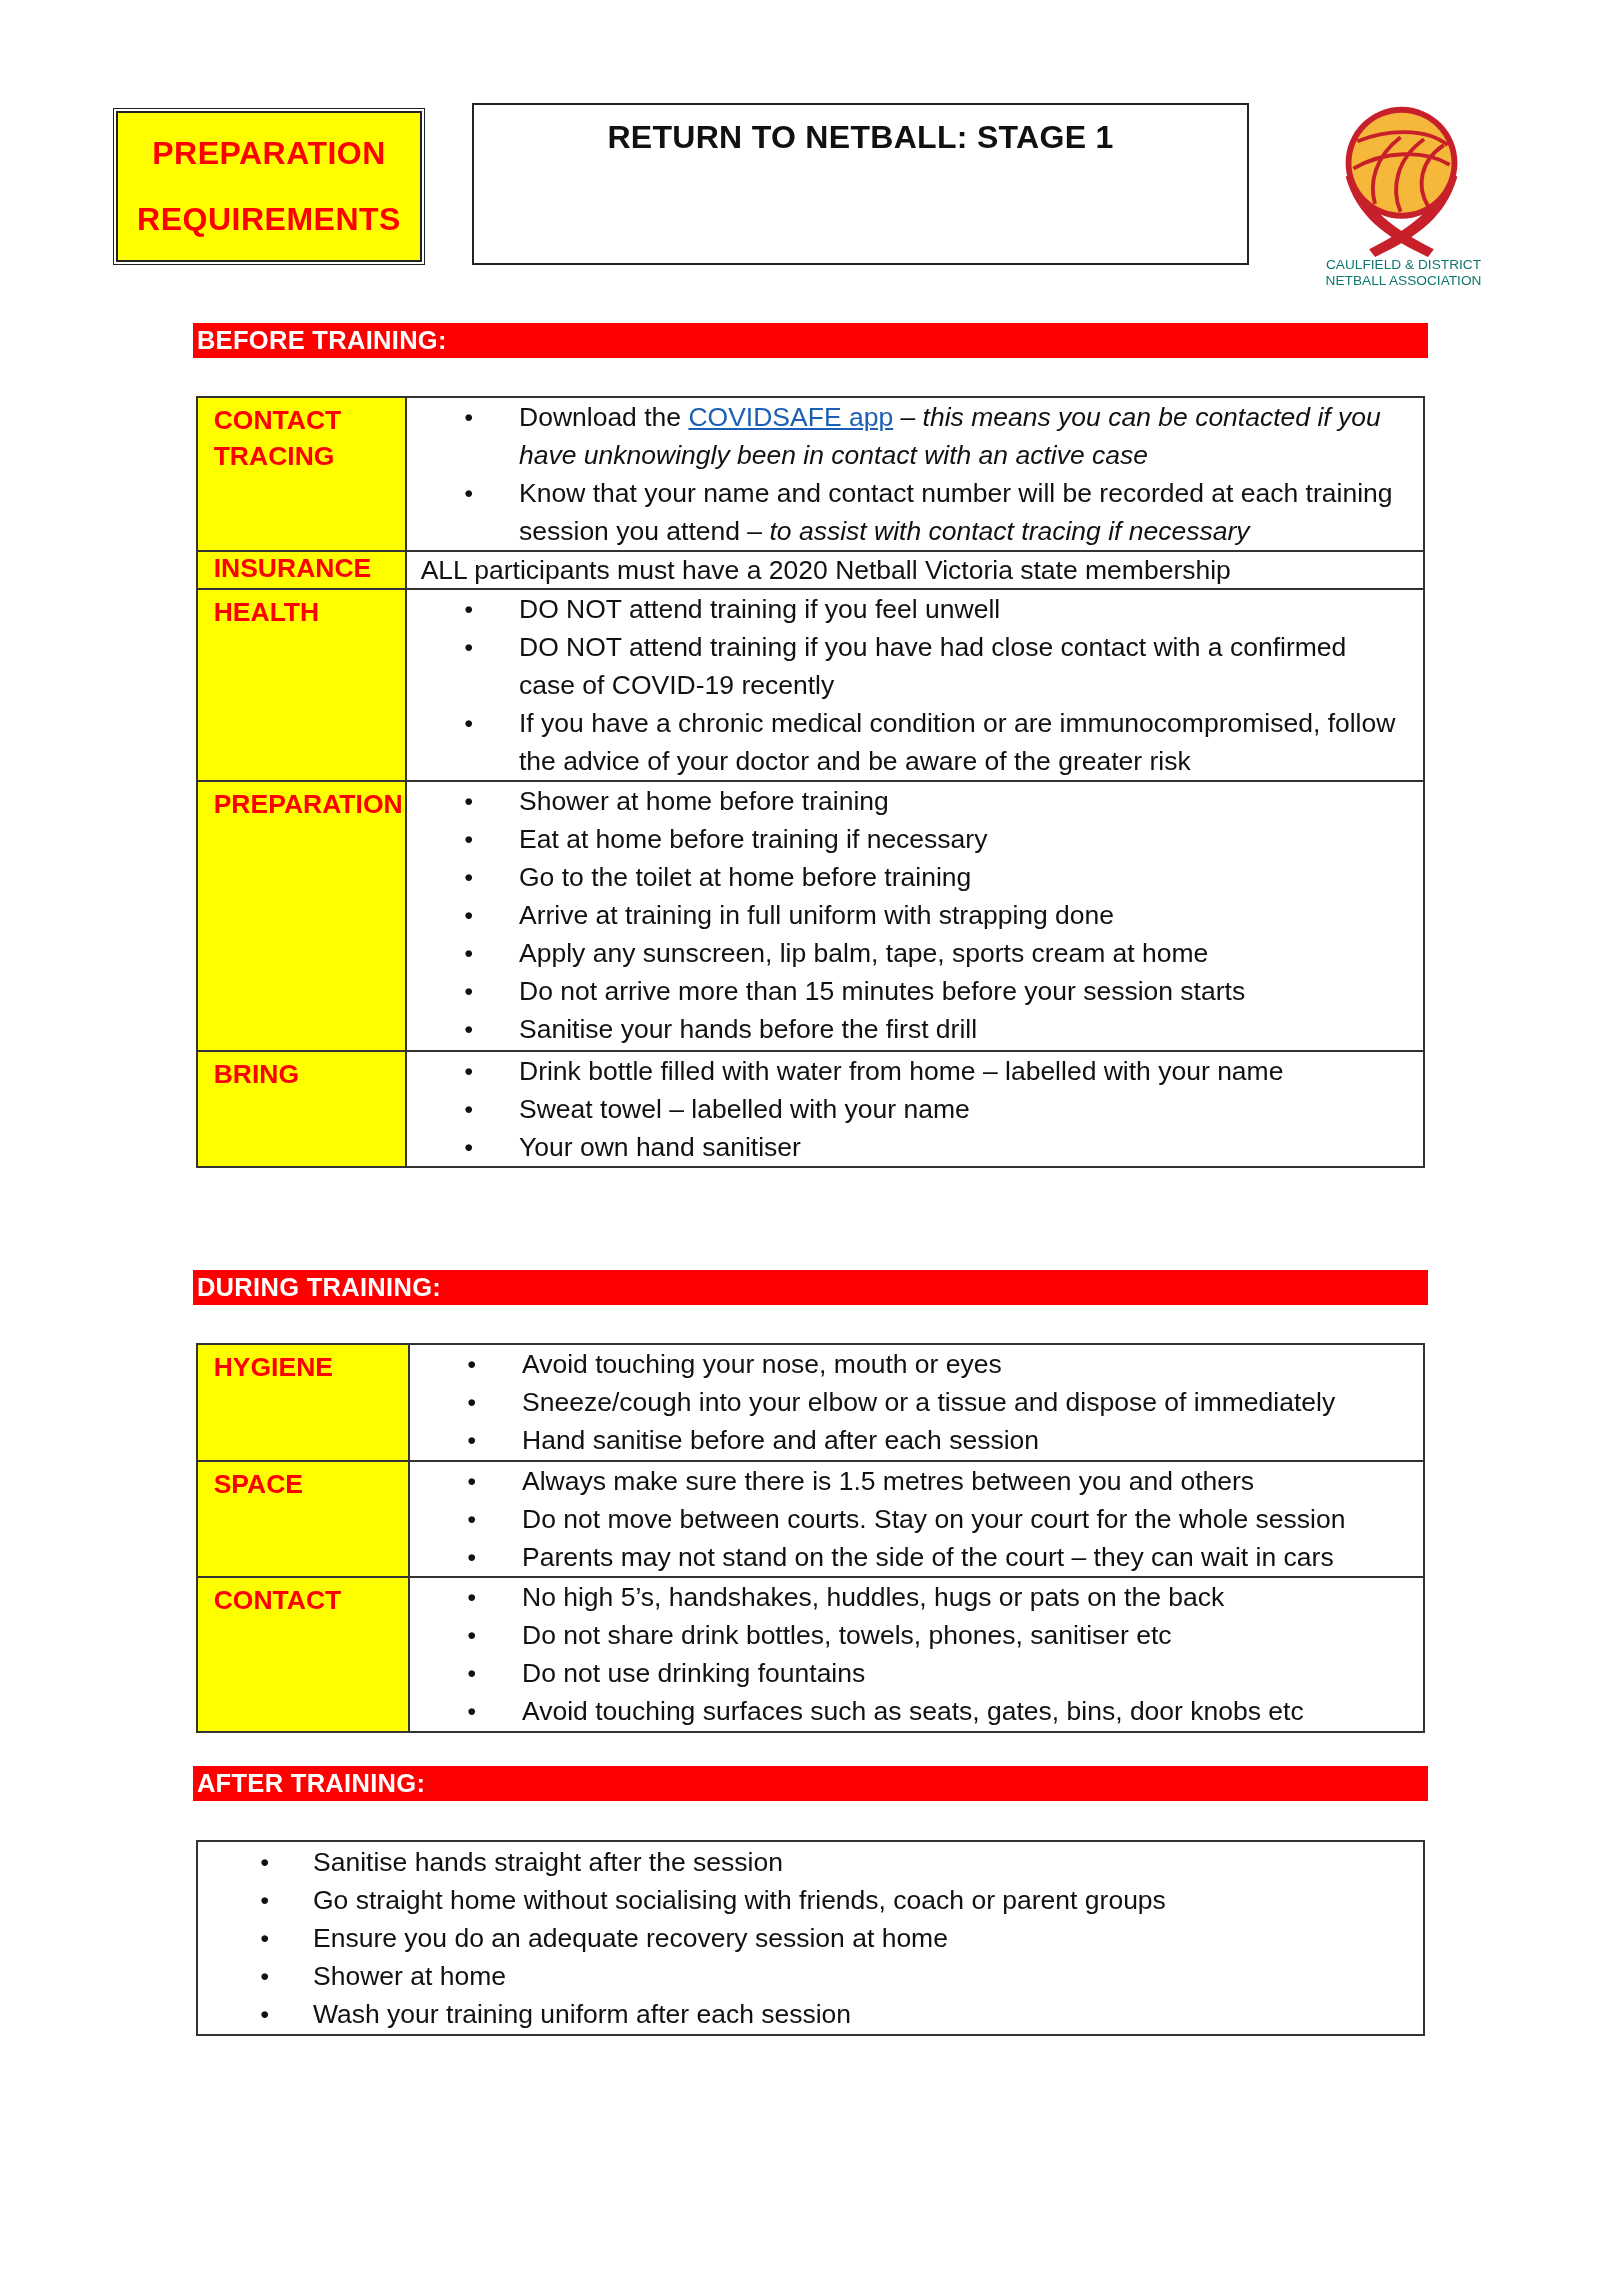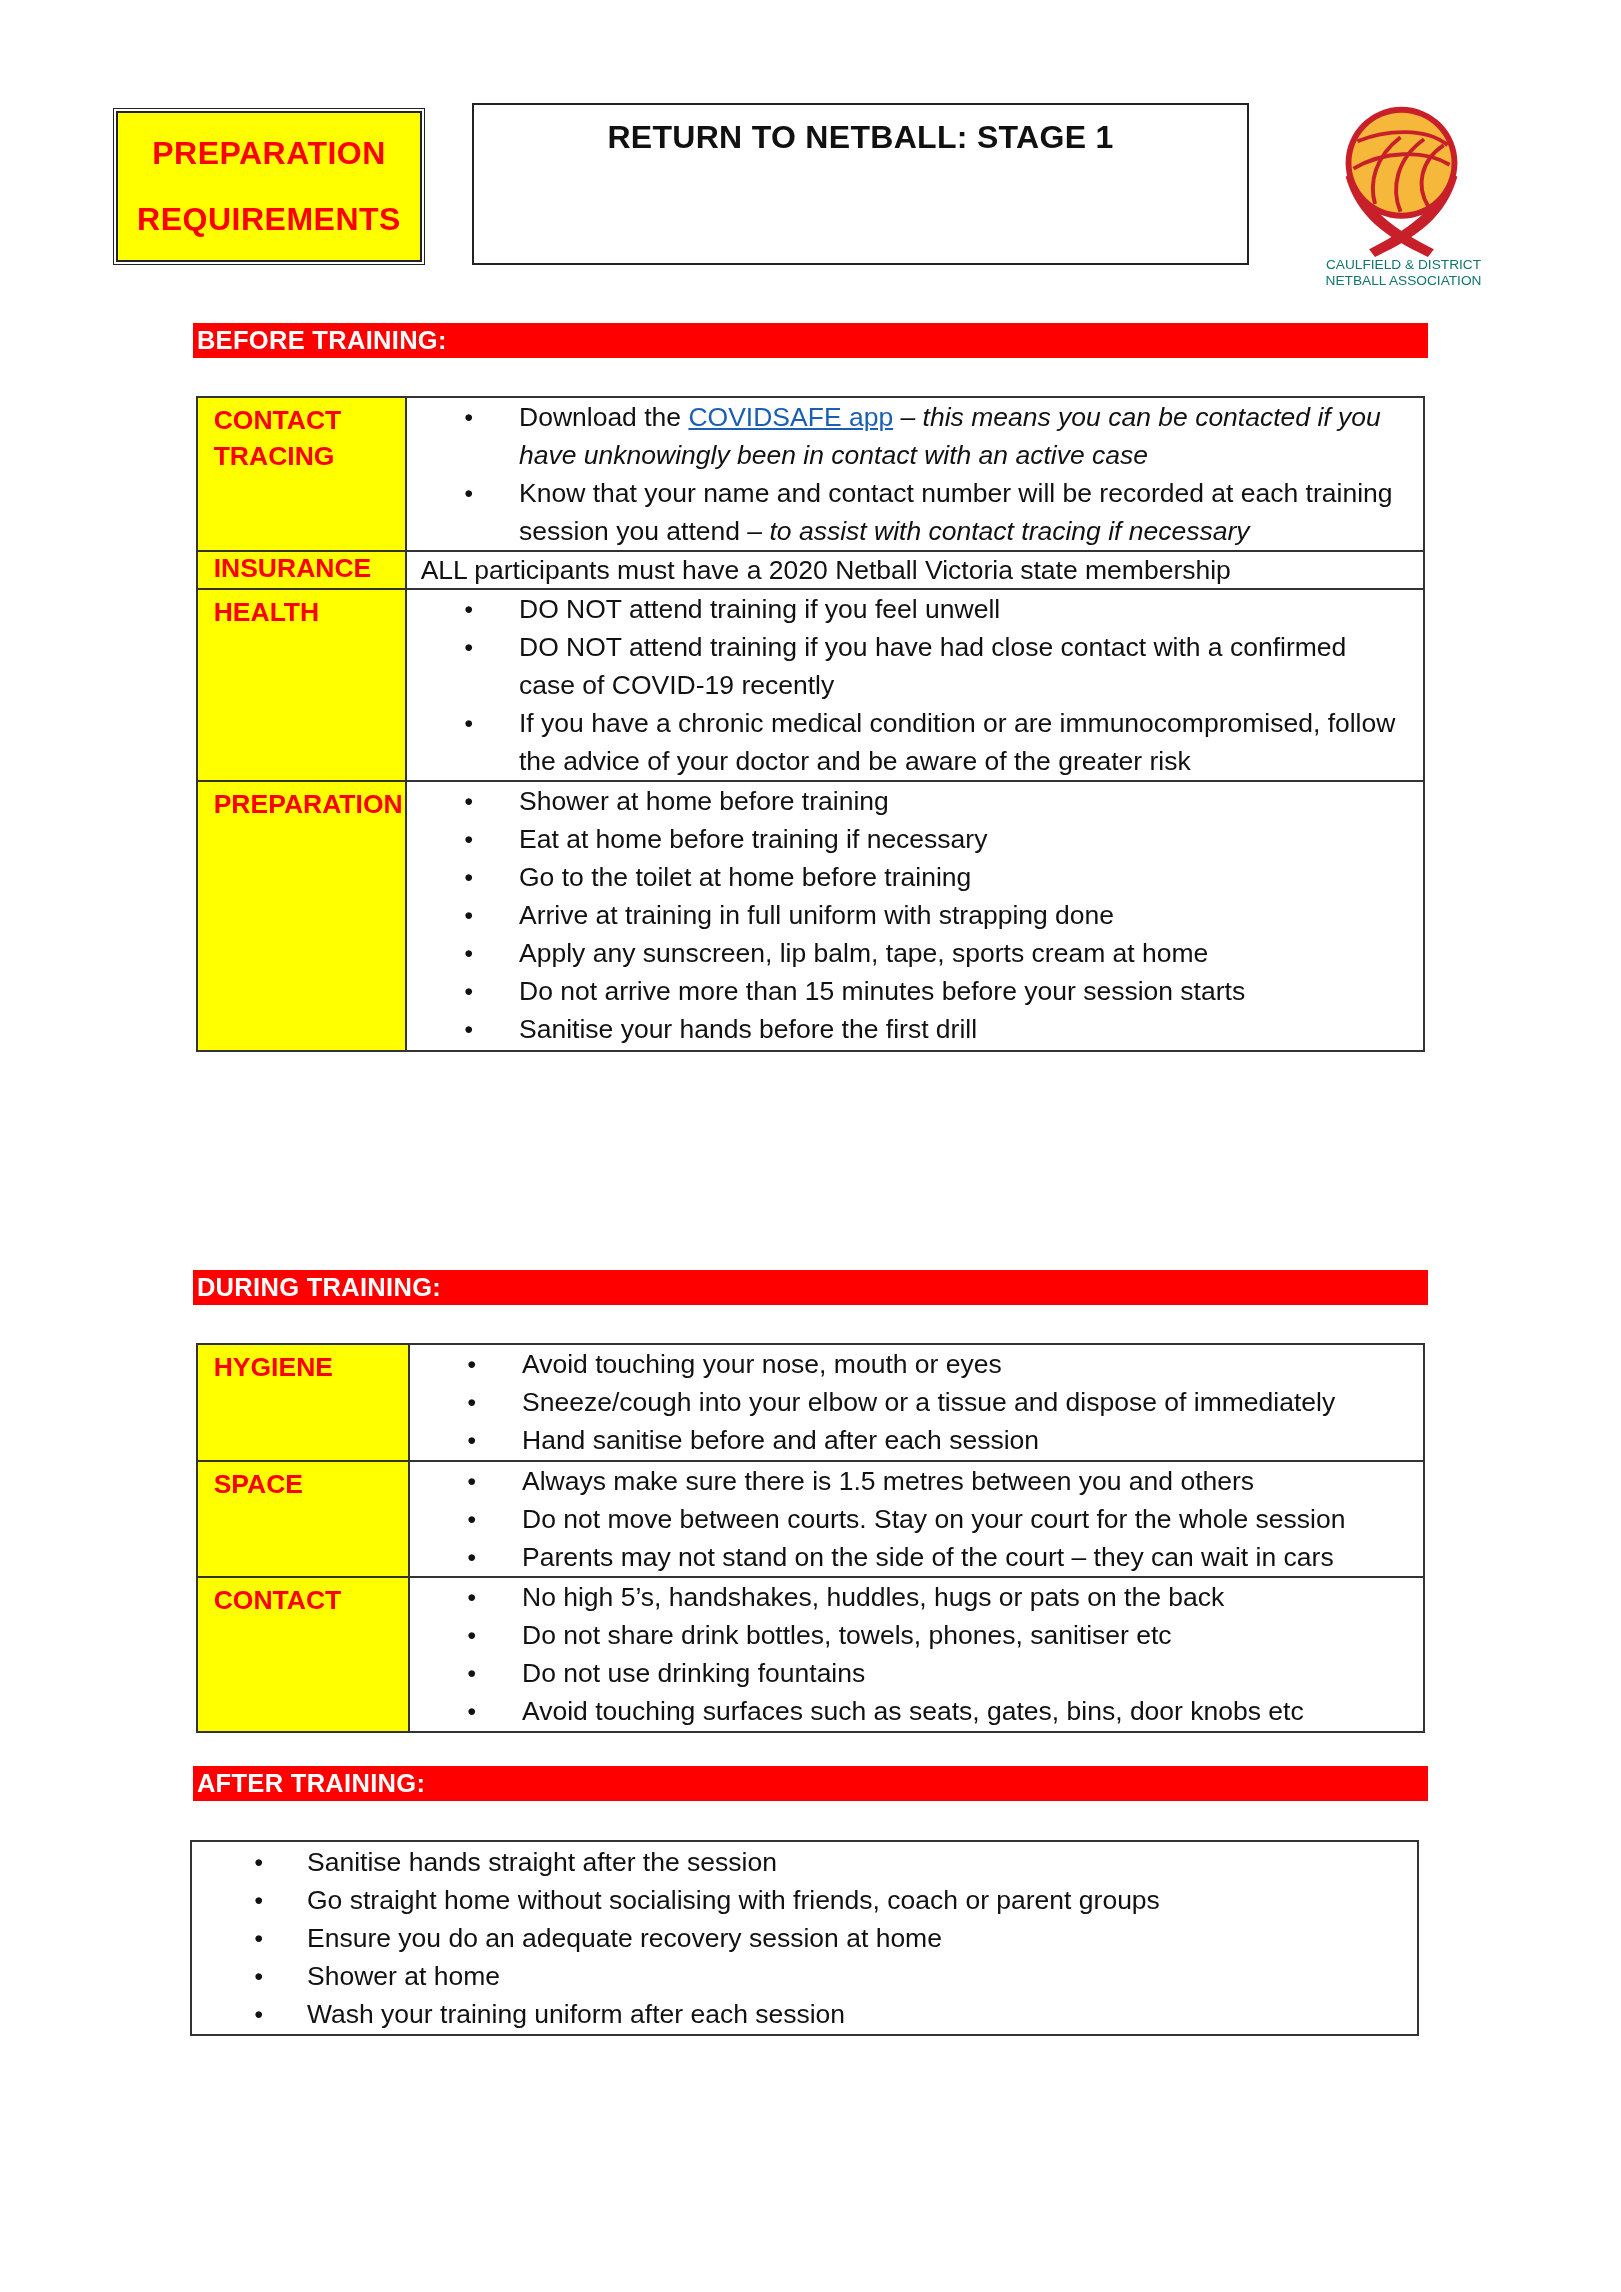--- a/index.html
+++ b/index.html
@@ -29,21 +29,21 @@
   td.lbl span { display:block; }
   td.body { background:#fff; font-size:26.5px; line-height:38px; color:#111; }
   td.body .para { padding:2px 11.8px 0 13.7px; }
   ul.bul { list-style:none; margin:0; padding:0; }
   ul.bul li { position:relative; padding-left:112px; padding-right:13.7px; }
   ul.bul li::before { content:"●"; position:absolute; left:57px; top:0; font-size:15.7px; color:#111; }
   .it { font-style:italic; }
   .lnk { color:#1a5fb4; text-decoration:underline; }
   .ul { }
 
-  table.after { position:absolute; left:190px; top:1840px; width:1229px; height:192px; border-collapse:collapse; }
+  table.after { position:absolute; left:196px; top:1840px; width:1229px; height:192px; border-collapse:collapse; }
   table.after td { border:2px solid #333; vertical-align:top; font-size:26.5px; line-height:38px; padding-top:1px; }
   table.after ul.bul li { padding-left:114px; }
   table.after ul.bul li::before { left:61px; }
 </style>
 </head>
 <body>
 
 <div class="abs req-box">
   <span>PREPARATION</span>
   <span>REQUIREMENTS</span>
@@ -122,20 +122,32 @@
         <li>Shower at home before training</li>
         <li>Eat at home before training if necessary</li>
         <li>Go to the toilet at home before training</li>
         <li>Arrive at training in full uniform with strapping done</li>
         <li>Apply any sunscreen, lip balm, tape, sports cream at home</li>
         <li>Do not arrive more than 15 minutes before your session starts</li>
         <li>Sanitise your hands before the first drill</li>
       </ul>
     </td>
   </tr>
+  <tr style="height:114px">
+    <td class="lbl">
+          <span>BRING</span>
+        </td>
+    <td class="body">
+      <ul class="bul">
+        <li>Drink bottle filled with water from home – labelled with your name</li>
+        <li>Sweat towel – labelled with your name</li>
+        <li>Your own hand sanitiser</li>
+      </ul>
+    </td>
+  </tr>
 </tbody>
   </table>
 
 <div class="abs bar" style="top:1270px">DURING TRAINING:</div>
 
 <table class="req" style="top:1343px">
   <colgroup>
       <col style="width:212px">
       <col>
     </colgroup>

